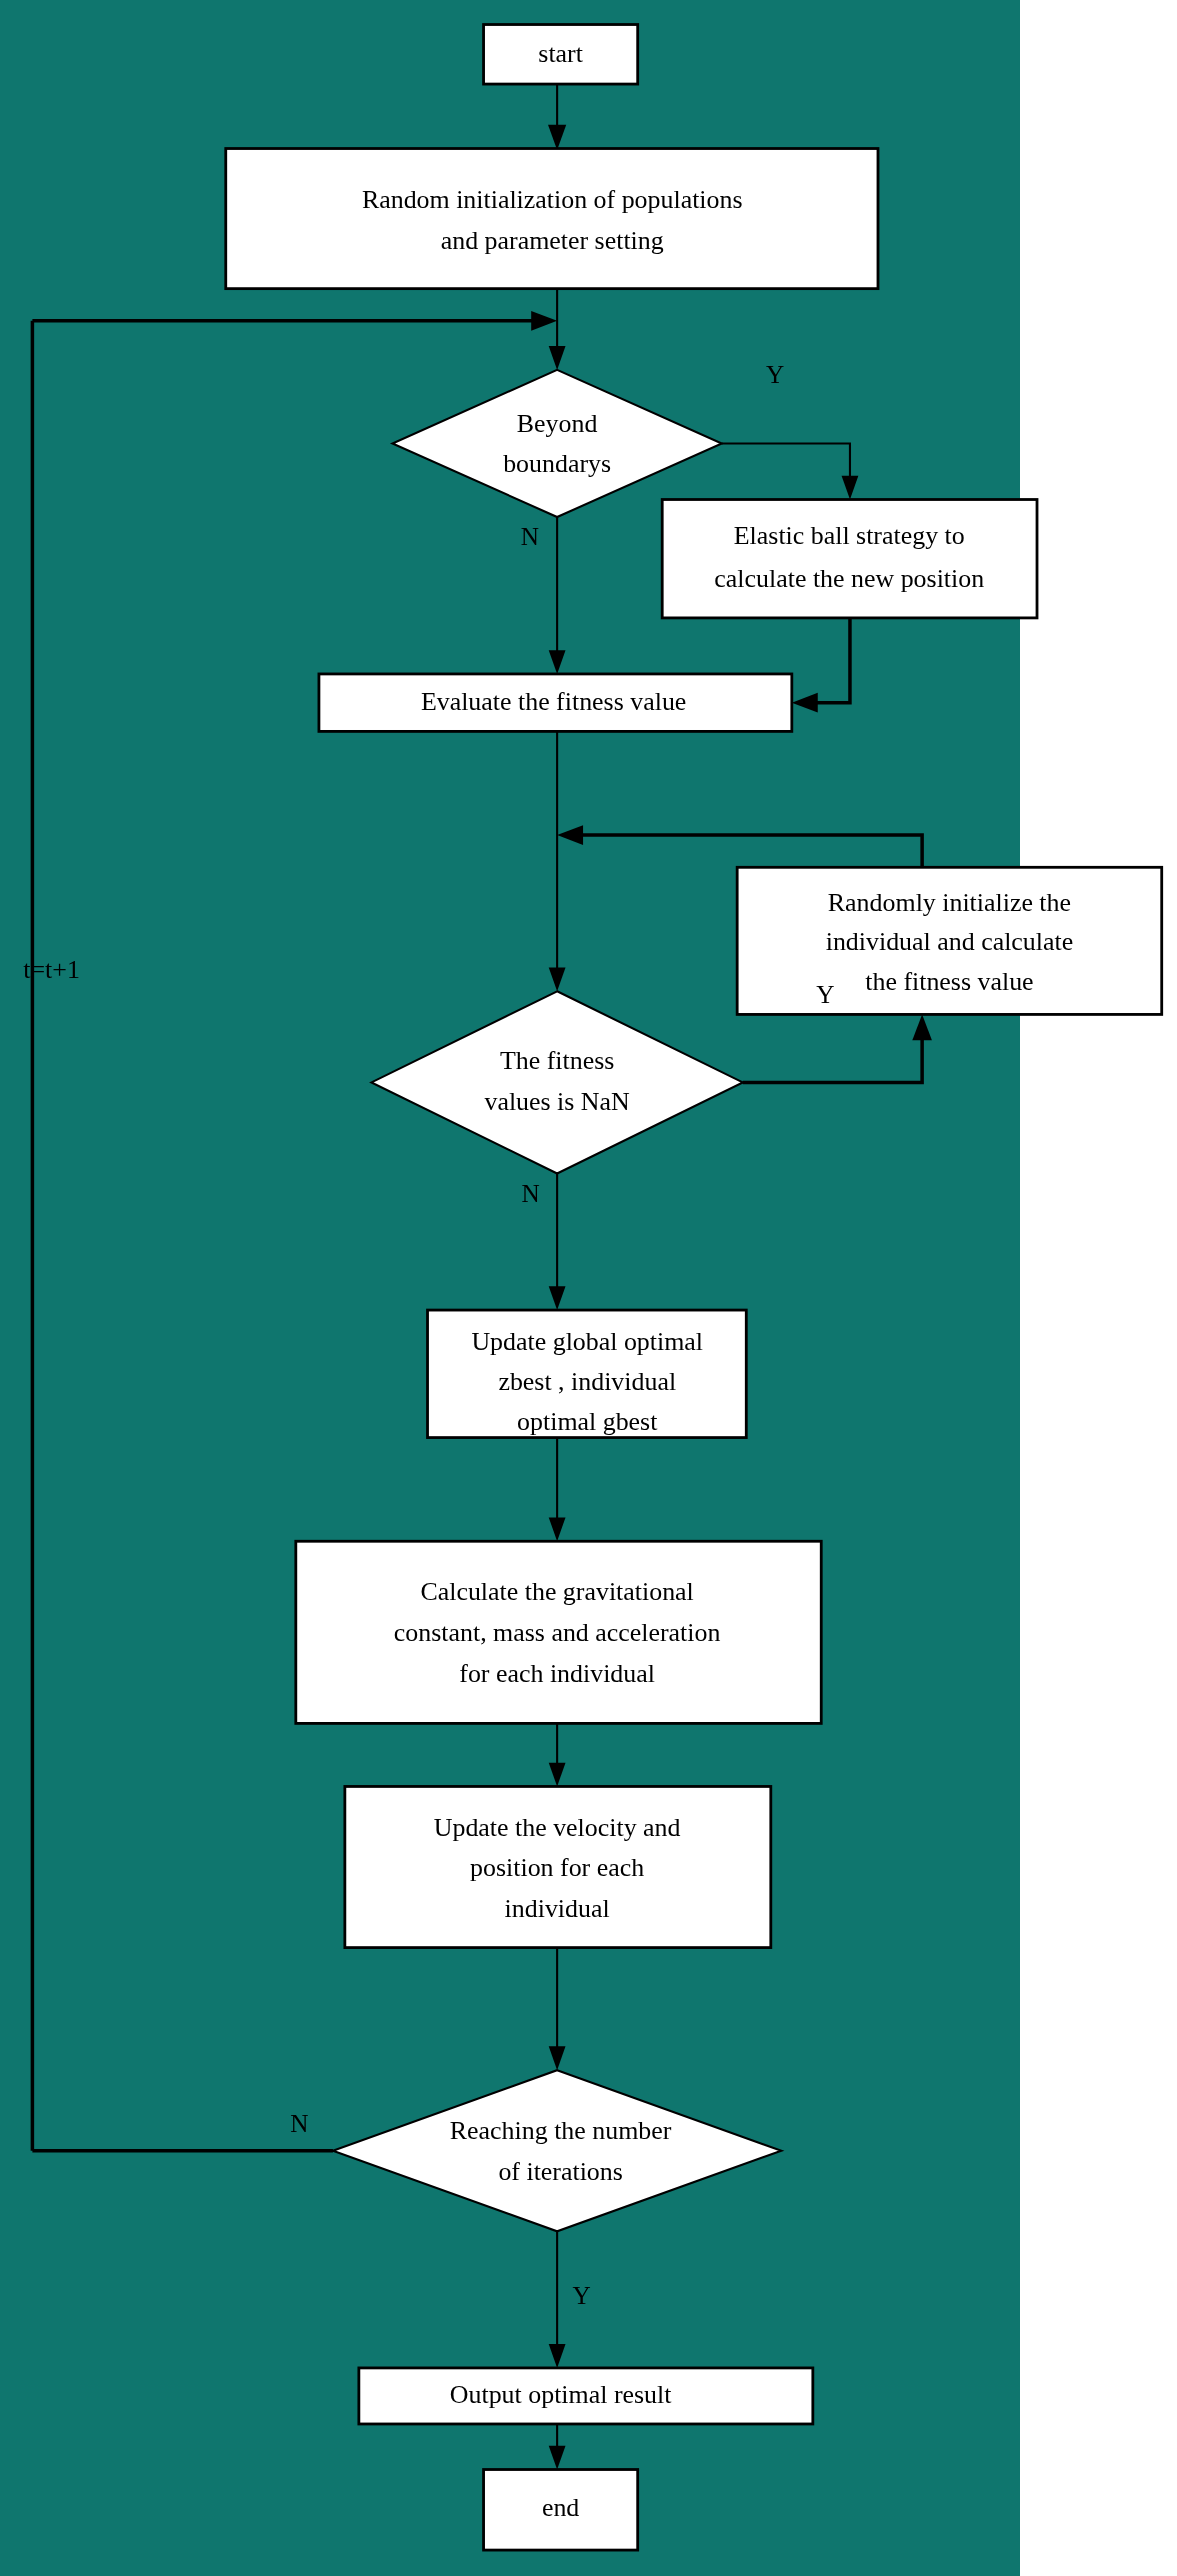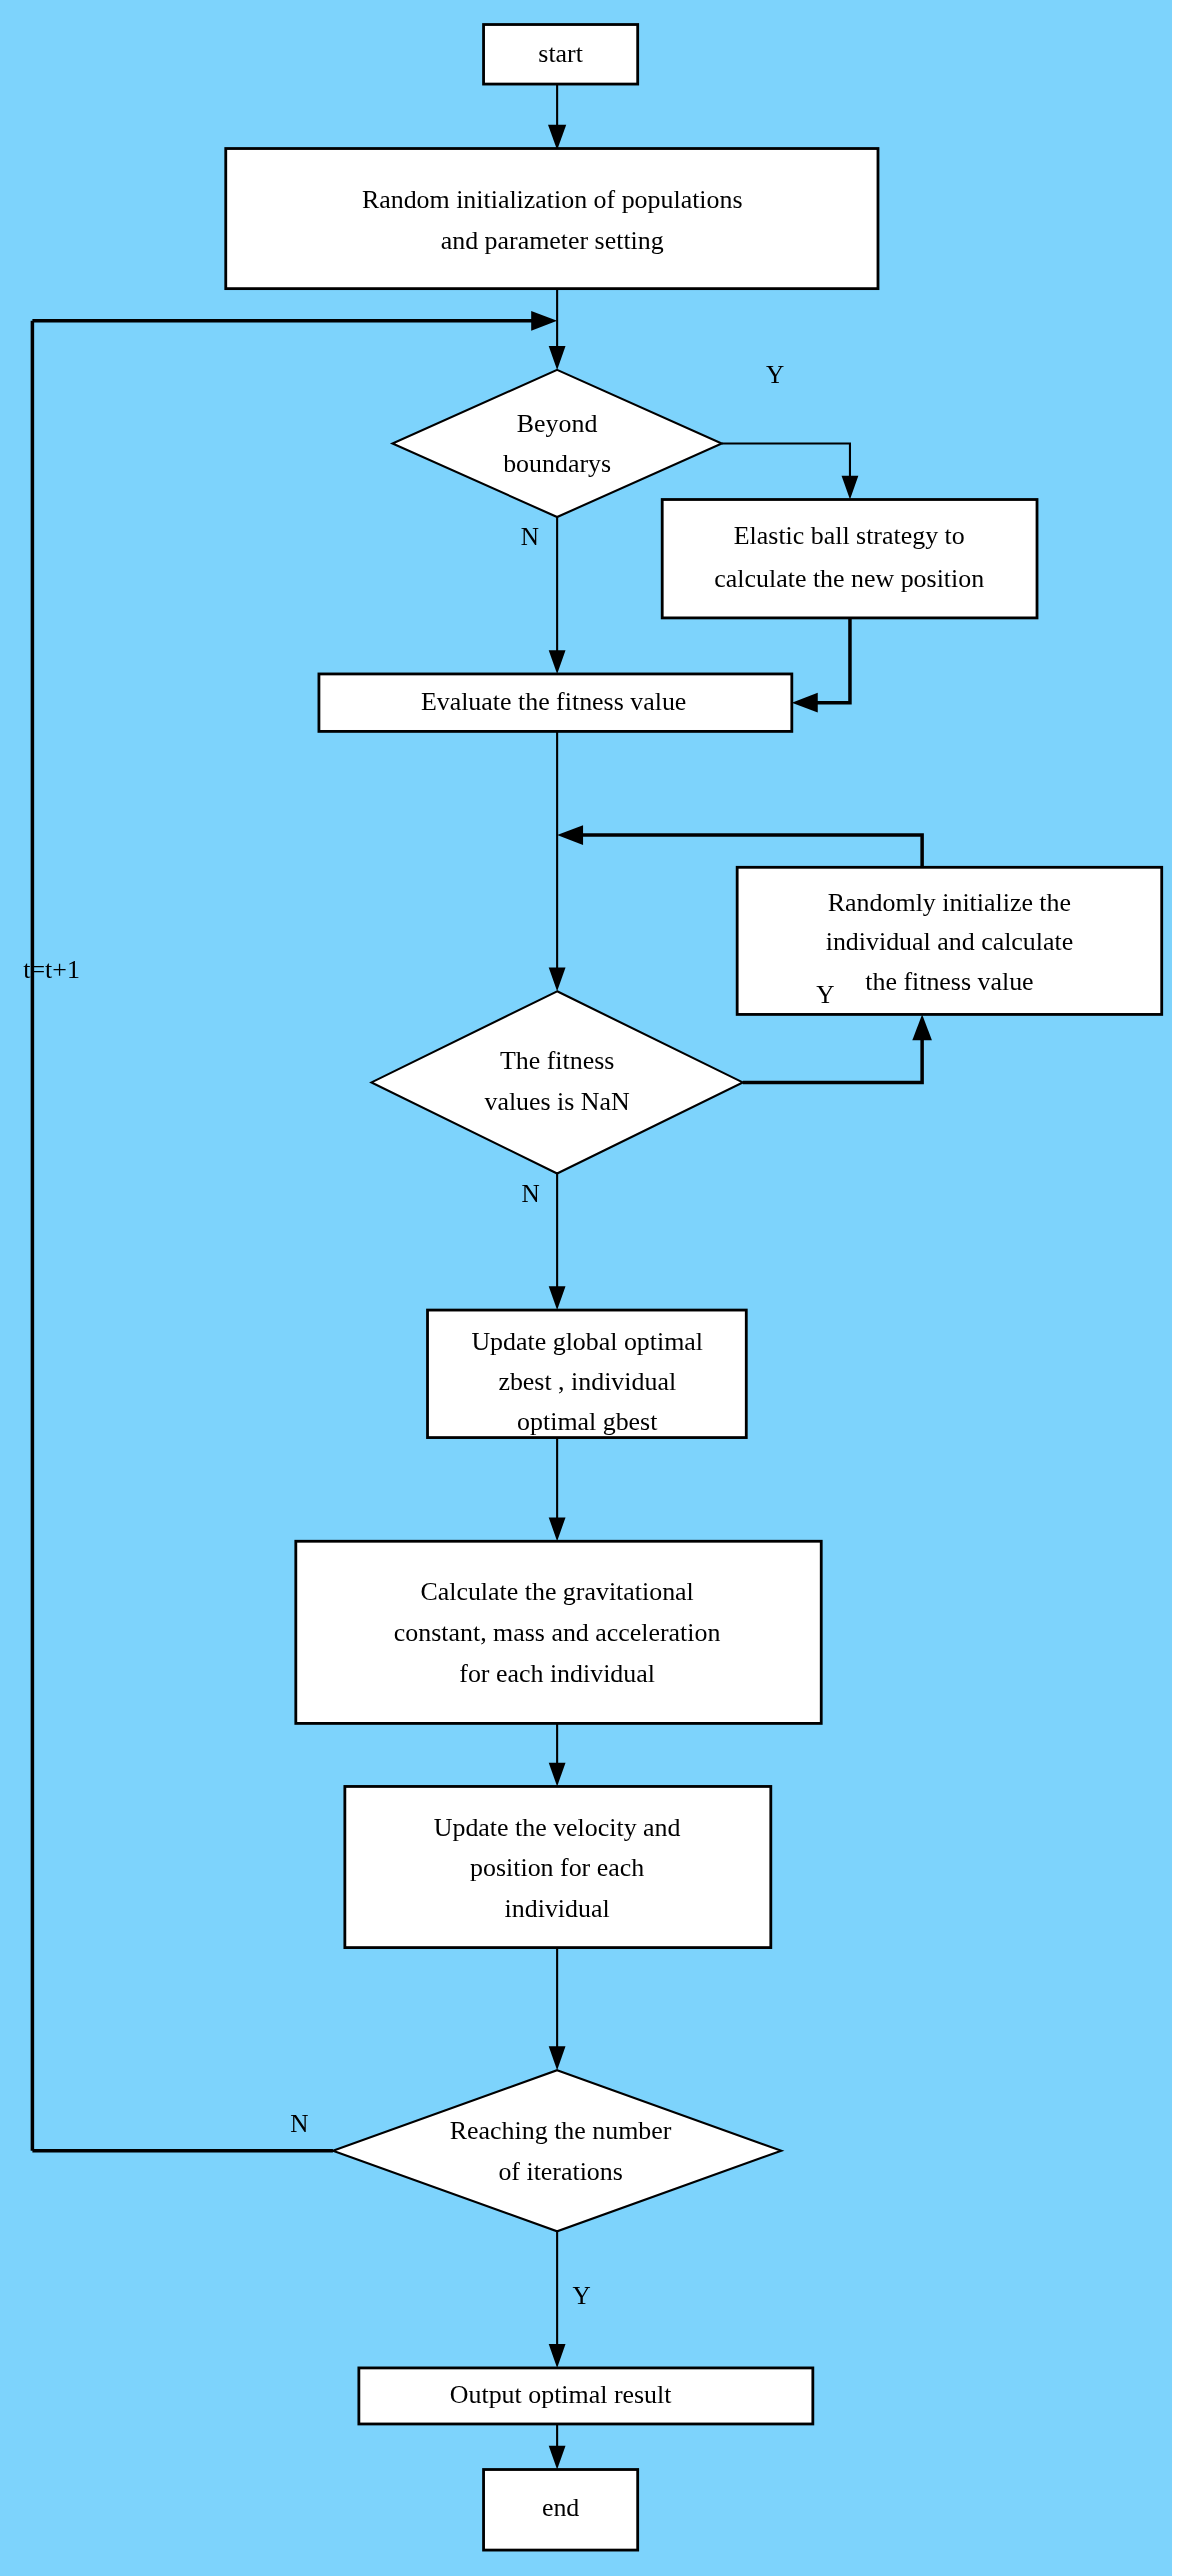--- a/index.html
+++ b/index.html
@@ -10,23 +10,23 @@
   }
   body {
     width: 1178px;
     height: 2576px;
     font-family: "Liberation Serif", "DejaVu Serif", serif;
     color: #000000;
     overflow: hidden;
   }
   #flow-root {
     position: relative;
-    width: 1172px;
+    width: 1020px;
     height: 2576px;
-    background: #7dd3fc;
+    background: #0f766e;
   }
   svg#flow-svg {
     position: absolute;
     left: 0;
     top: 0;
     width: 1178px;
     height: 2576px;
     display: block;
   }
   .node-shape {

